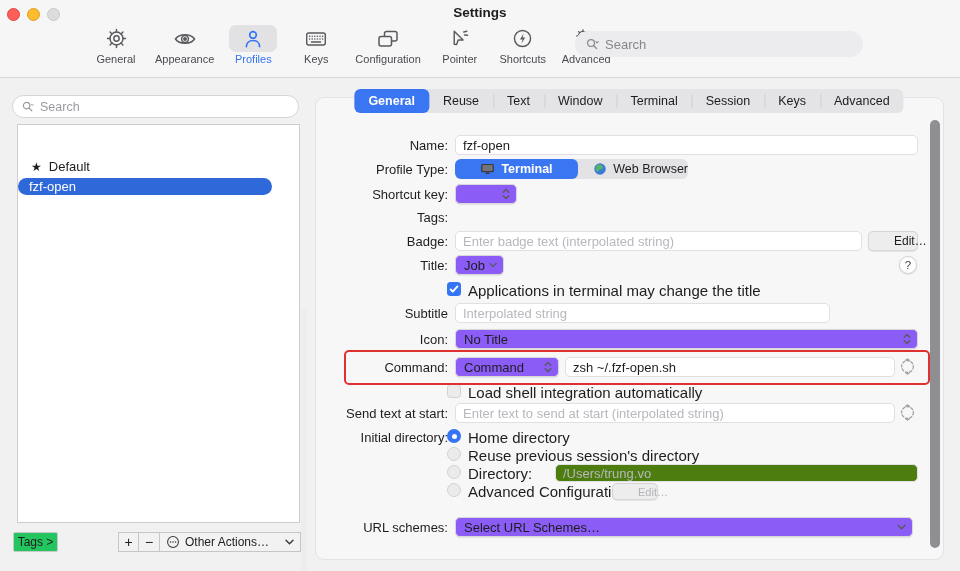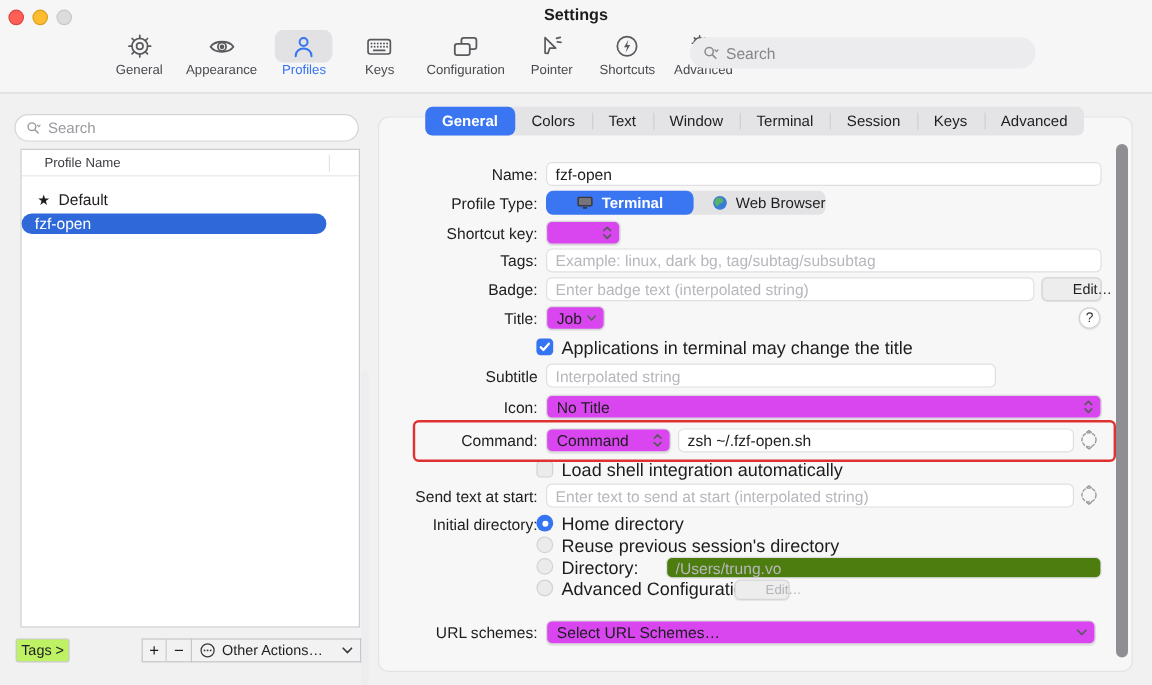--- a/index.html
+++ b/index.html
@@ -27,40 +27,40 @@
   
   .side-search { position:absolute; left:12px; top:95px; width:287px; height:23px; background:#fff; border:1px solid #d5d5d7; border-radius:11.5px; display:flex; align-items:center; padding:0 8px; gap:5px; }
   .side-search span { font-size:12.5px; color:#9a9aa0; }
   .plist { position:absolute; left:17px; top:124px; width:283px; height:399px; background:#fff; border:1px solid #cdcdd0; }
   .plist-header { position:relative; height:22px; border-bottom:1px solid #e8e8ea; font-size:11px; color:#3c3c43; line-height:22px; padding-left:19px; }
   .col-divider { position:absolute; top:4px; left:256px; width:1px; height:14px; background:#e3e3e5; }
   .prow-default { position:absolute; left:31px; top:159px; font-size:13px; color:#1d1d1f; display:flex; gap:7px; align-items:center; cursor:default; }
   .prow-default .star { font-size:12px; color:#1d1d1f; }
   .prow-selected { position:absolute; left:18px; top:178px; width:254px; height:17px; background:#2e68d9; border-radius:8.5px; color:#fff; font-size:13px; line-height:17px; padding-left:11px; cursor:default; }
   .plist-scroll { position:absolute; left:283px; top:184px; width:6px; height:330px; background:#ededef; border-radius:3px; }
-  .tags-btn { position:absolute; left:13px; top:532px; width:45px; height:20px; background:#bef264; border:1px solid #c9c9cc; border-radius:2px; font-size:12px; color:#1d1d1f; text-align:center; line-height:18px; cursor:pointer; }
+  .tags-btn { position:absolute; left:13px; top:532px; width:45px; height:20px; background:#22c55e; border:1px solid #c9c9cc; border-radius:2px; font-size:12px; color:#1d1d1f; text-align:center; line-height:18px; cursor:pointer; }
   .seg-group { position:absolute; left:118px; top:532px; height:20px; display:flex; }
   .seg-btn { background:#f2f2f3; border:1px solid #c6c6c9; border-left:none; font-size:14px; color:#1d1d1f; display:flex; align-items:center; justify-content:center; cursor:pointer; }
   .seg-btn.first { border-left:1px solid #c6c6c9; }
   .seg-plus,.seg-minus { width:21px; }
   .seg-other { width:141px; gap:5px; font-size:12px; justify-content:flex-start; padding:0 6px; }
   .seg-other .chev { margin-left:auto; }
 
   
   .panel { position:absolute; left:315px; top:97px; width:629px; height:463px; background:#f7f7f8; border:1px solid #e3e3e5; border-radius:9px; }
   .tabs { position:absolute; left:629px; transform:translateX(-50%); top:89px; height:24px; display:flex; align-items:center; background:#e4e4e6; border-radius:6px; }
   .tab { height:24px; line-height:24px; padding:0 14px; font-size:12.5px; color:#1d1d1f; border-radius:6px; cursor:pointer; position:relative; }
   .tab.sel { background:#3b76f2; color:#fff; font-weight:bold; }
   .tab.div::before { content:""; position:absolute; left:0; top:5px; width:1px; height:14px; background:#cfcfd2; }
 
   .flabel { position:absolute; left:313px; width:135px; text-align:right; font-size:13px; color:#1d1d1f; white-space:nowrap; }
   input.tf { position:absolute; height:20px; background:#fff; border:1px solid #e0e0e2; border-radius:5px; font-family:inherit; font-size:13px; color:#1d1d1f; padding:0 7px; outline:none; }
   input.tf::placeholder { color:#b7b7bd; }
   input.tf:disabled { background:#4d7c0f; }
-  .popup { position:absolute; height:20px; background:#d946ef; border:1px solid #d8d8da; border-radius:5px; display:flex; align-items:center; font-size:13px; color:#1d1d1f; padding:0 6px 0 8px; cursor:pointer; box-shadow:0 .5px 1px rgba(0,0,0,.08); }
+  .popup { position:absolute; height:20px; background:#8b5cf6; border:1px solid #d8d8da; border-radius:5px; display:flex; align-items:center; font-size:13px; color:#1d1d1f; padding:0 6px 0 8px; cursor:pointer; box-shadow:0 .5px 1px rgba(0,0,0,.08); }
   .popup .chev { margin-left:auto; }
   .btn { position:absolute; height:20px; background:#ededee; border:1px solid #d6d6d8; border-radius:5px; font-size:12px; color:#1d1d1f; text-align:center; cursor:pointer; box-shadow:0 .5px 1px rgba(0,0,0,.08); font-family:inherit;padding-left:25px; }
   .btn:disabled,.btn.disabled { color:#b3b3b8; }
   .seg-container { position:absolute; left:455px; top:159px; width:233px; height:20px; background:#e3e3e5; border-radius:6px; }
   .seg-terminal { position:absolute; left:0; top:0; width:123px; height:20px; background:#3b76f2; border-radius:6px; color:#fff; font-size:12.5px; font-weight:bold; display:flex; align-items:center; justify-content:center; gap:6px; cursor:pointer; }
   .seg-web { position:absolute; left:125px; top:0; width:108px; height:20px; border-radius:6px; font-size:12.5px; color:#1d1d1f; display:flex; align-items:center; justify-content:flex-end; gap:6px; cursor:pointer; }
   .cb { position:absolute; width:14px; height:14px; border-radius:3.5px; cursor:pointer; }
   .cb.on { background:#3574f2; }
   .cb.off { background:#ebebec; border:1px solid #d2d2d5; }
   .cb svg { position:absolute; left:1px; top:1px; }
@@ -180,24 +180,20 @@
   <div class="side-search">
     <svg width="14" height="14" viewBox="0 0 20 20" fill="none" stroke="#9a9aa0" stroke-width="1.7" stroke-linecap="round">
         <circle cx="8" cy="8" r="4.6"></circle>
         <path d="M11.6 11.6L15.4 15.4"></path>
         <path d="M14.5 6.2l1.6 1.7 1.6-1.7" stroke-width="1.4"></path>
       </svg>
     <span>Search</span>
   </div>
 
   <div class="plist">
-    <div class="plist-header">
-      <span>Profile Name</span>
-      <div class="col-divider"></div>
-    </div>
     <div class="plist-scroll"></div>
   </div>
   <div class="prow-default">
     <span class="star">★</span>
     <span>Default</span>
   </div>
   <div class="prow-selected">
     <span>fzf-open</span>
   </div>
 
@@ -218,21 +214,21 @@
             <path d="M1 1.2L4.5 4.8 8 1.2"></path>
           </svg>
         </span>
     </div>
   </div>
 
   <div class="panel"></div>
 
   <div class="tabs">
     <div class="tab sel">General</div>
-    <div class="tab">Colors</div>
+    <div class="tab">Reuse</div>
     <div class="tab div">Text</div>
     <div class="tab div">Window</div>
     <div class="tab div">Terminal</div>
     <div class="tab div">Session</div>
     <div class="tab div">Keys</div>
     <div class="tab div">Advanced</div>
   </div>
 
   <div class="flabel" style="top:138px">Name:</div>
   <input class="tf" style="left: 455px; top: 135px; width: 463px;" value="fzf-open">
@@ -260,21 +256,20 @@
   <div class="popup" style="left:455px; top:184px; width:62px;">
     <span></span>
     <span class="chev updown">
         <svg width="8" height="12" viewBox="0 0 8 12" fill="none" stroke="#5a5a5e" stroke-width="1.4" stroke-linecap="round" stroke-linejoin="round">
           <path d="M1.2 4.2L4 1.4 6.8 4.2M1.2 7.8L4 10.6 6.8 7.8"></path>
         </svg>
       </span>
   </div>
 
   <div class="flabel" style="top:210px">Tags:</div>
-  <input class="tf" style="left: 455px; top: 207px; width: 463px;" placeholder="Example: linux, dark bg, tag/subtag/subsubtag">
 
   <div class="flabel" style="top:234px">Badge:</div>
   <input class="tf" style="left: 455px; top: 231px; width: 407px;" placeholder="Enter badge text (interpolated string)">
   <button class="btn" style="left:868px; top:231px; width:50px;">Edit…</button>
 
   <div class="flabel" style="top:258px">Title:</div>
   <div class="popup" style="left:455px; top:255px; width:49px;">
     <span>Job</span>
     <span class="chev">
         <svg width="8" height="6" viewBox="0 0 9 6" fill="none" stroke="#5a5a5e" stroke-width="1.4" stroke-linecap="round">

